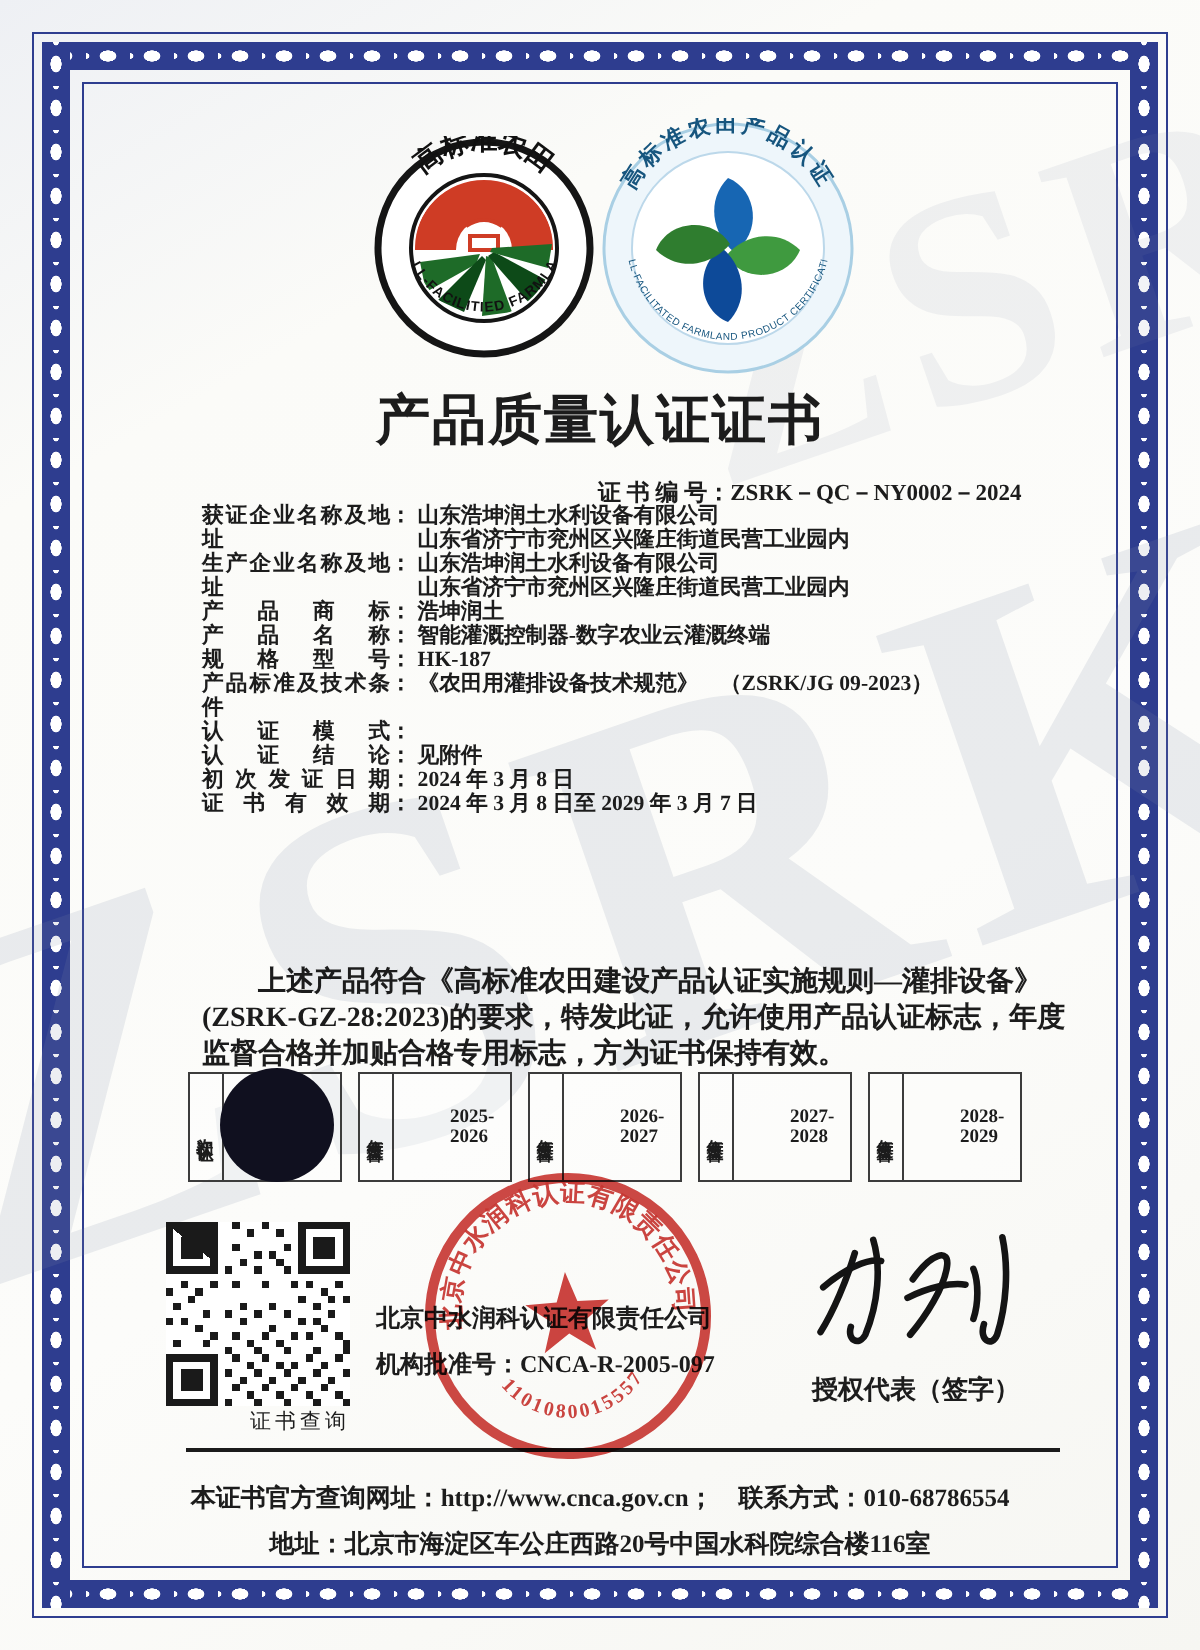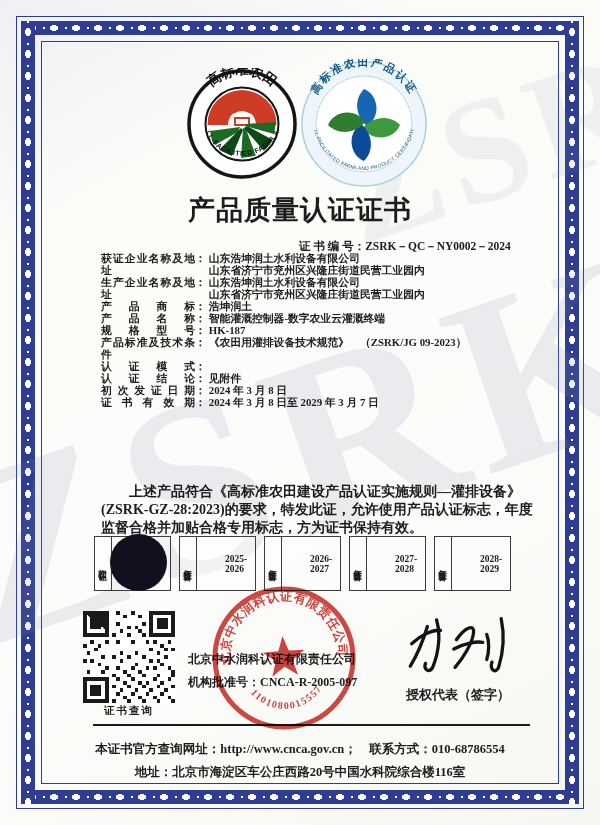--- a/index.html
+++ b/index.html
@@ -40,22 +40,22 @@
              line-height:18px;text-indent:2em;z-index:1;}
   
   .boxes{position:absolute;left:94px;top:536px;width:417px;display:flex;justify-content:space-between;z-index:1;}
   .sbox{position:relative;width:75px;height:53px;border:1.5px solid #3c3c3c;display:flex;background:rgba(255,255,255,.35);gap:28px;}
   .sbox-side{width:16px;border-right:1px solid #3c3c3c;display:flex;align-items:center;justify-content:center;
              font-size:8.5px;font-weight:bold;writing-mode:vertical-rl;text-orientation:upright;letter-spacing:1px;}
   .sbox-main{flex:1;display:flex;align-items:center;justify-content:center;font-size:9.5px;font-weight:bold;}
   .sticker{position:absolute;left:15px;top:-3px;width:57px;height:57px;border-radius:50%;background:#10101f;}
   
   .qr{position:absolute;left:83px;top:611px;z-index:1;}
-  .qr-caption{position:absolute;left:83px;top:704px;width:92px;text-align:center;font-size:10.5px;
-              font-weight:bold;letter-spacing:2px;z-index:1;}
+  .qr-caption{position:absolute;left:83px;top:704px;width:92px;text-align:right;font-size:10.5px;
+              font-weight:normal;letter-spacing:2px;z-index:1;}
   .company{position:absolute;left:188px;top:648px;font-size:12px;font-weight:bold;line-height:23px;z-index:2;}
   .seal{position:absolute;left:209px;top:583px;width:150px;height:150px;z-index:5;
         mix-blend-mode:multiply;opacity:.92;transform:rotate(-4deg);}
   .signature{position:absolute;left:405px;top:612px;z-index:3;}
   .sign-caption{position:absolute;left:393px;top:686px;width:130px;text-align:center;font-size:13px;
                 font-weight:bold;z-index:1;}
   .divider{position:absolute;left:93px;top:724px;width:437px;height:2px;background:#1b1b1b;z-index:1;}
   .footer{position:absolute;left:55px;top:738px;width:490px;text-align:center;font-size:12.5px;
           font-weight:bold;line-height:23px;z-index:1;}
 </style>

